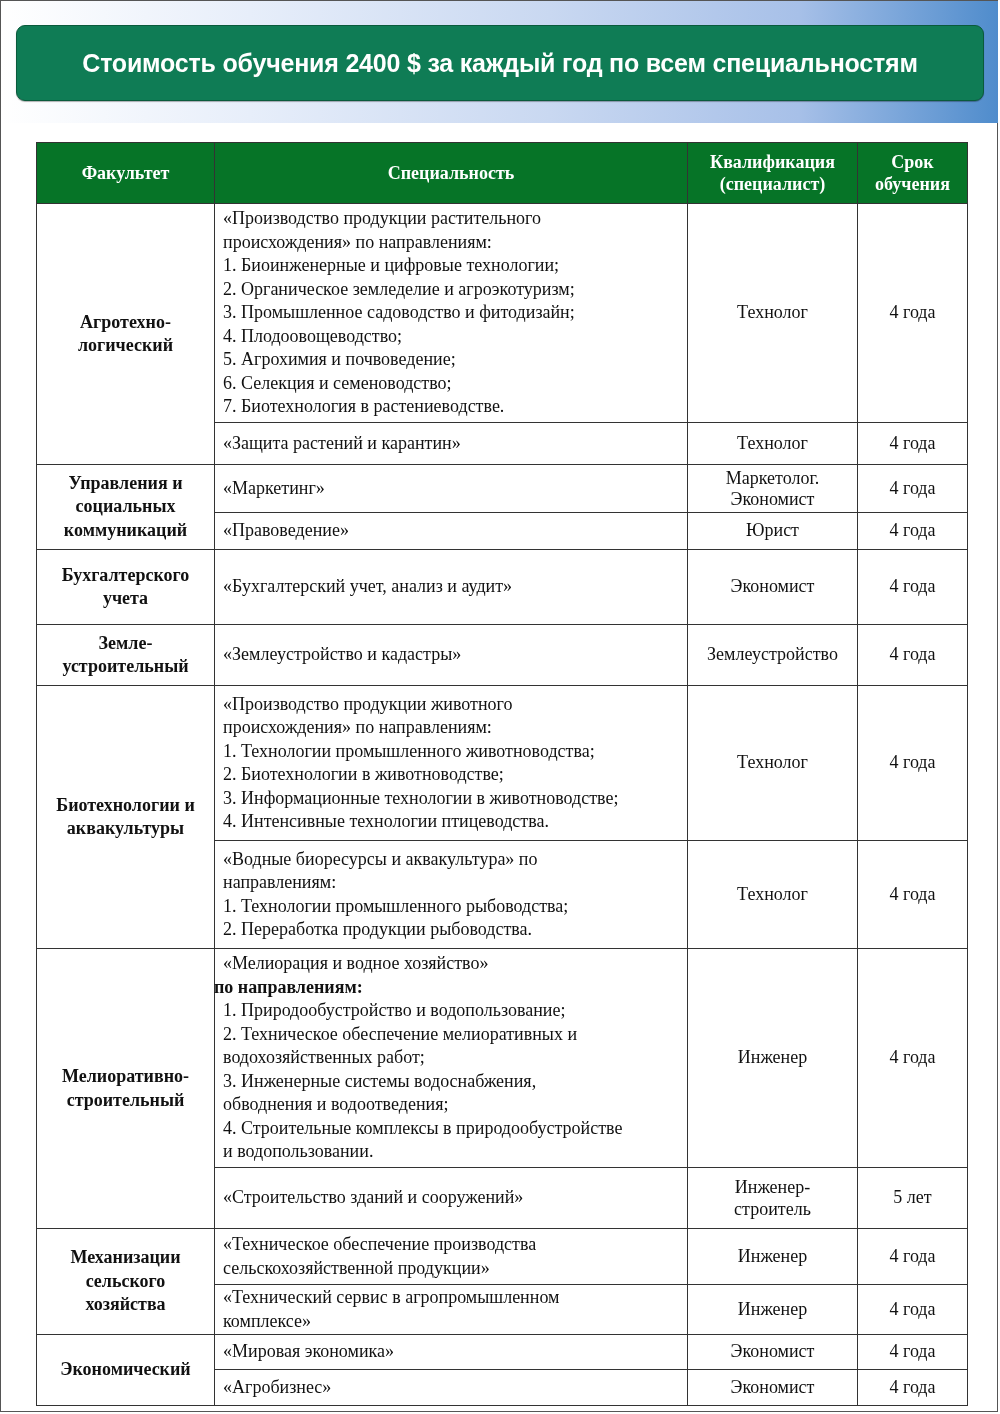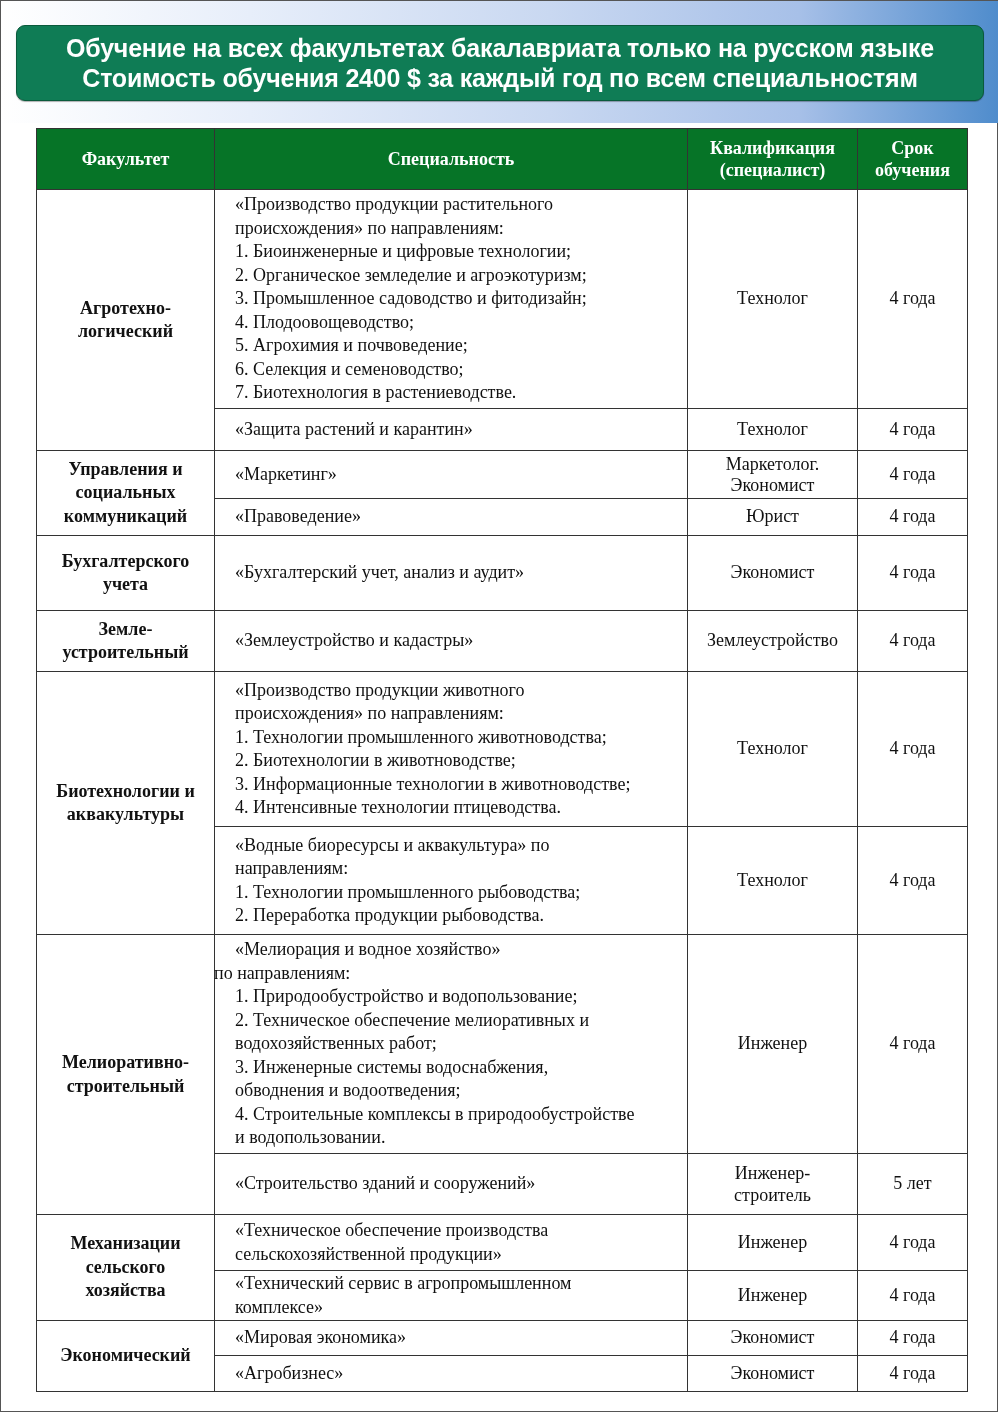--- a/index.html
+++ b/index.html
@@ -23,47 +23,46 @@
     box-sizing: border-box;
     display: flex; flex-direction: column; align-items: center; justify-content: center;
     box-shadow: 0 1px 1px rgba(0,0,0,0.3);
   }
   .banner-line {
     font-family: "Liberation Sans", "DejaVu Sans", sans-serif;
     font-weight: bold; color: #ffffff; font-size: 25px; line-height: 30px;
     white-space: nowrap; letter-spacing: -0.2px;
   }
   table.program-table {
-    position: absolute; left: 36px; top: 128px; width: 931px;
+    position: absolute; left: 36px; top: 142px; width: 931px;
     border-collapse: collapse; table-layout: fixed;
   }
   table.program-table th, table.program-table td {
     border: 1.5px solid #333; padding: 0 8px; vertical-align: middle;
     font-size: 18px; line-height: 23.5px;
   }
   table.program-table th {
     background: #067427; color: #ffffff; font-weight: bold; text-align: center;
     height: 60px; line-height: 22px; padding: 0 4px;
   }
   col.c1 { width: 178px; } col.c2 { width: 473px; } col.c3 { width: 170px; } col.c4 { width: 110px; }
   td.faculty { font-weight: bold; text-align: center; }
   td.qual, td.dur { text-align: center; }
   td.spec { text-align: left; }
-  .spec-line { display: block; white-space: nowrap; margin-left: 12px; }
-  .spec-line.outdent { margin-left: -9px; }
+  .spec-line { display: block; white-space: nowrap; }
+  .spec-line.outdent { margin-left: -9px; font-weight: bold; }
   .qual-line { display: block; text-align: center; }
 </style>
 </head>
 <body>
 
 <div class="page-frame"></div>
 <div class="top-band"></div>
 
 <div class="banner">
-  <div class="banner-line">Обучение на всех факультетах бакалавриата только на русском языке</div>
   <div class="banner-line">Стоимость обучения 2400 $ за каждый год по всем специальностям</div>
 </div>
 
 <table class="program-table">
   <colgroup>
       <col class="c1">
       <col class="c2">
       <col class="c3">
       <col class="c4">
     </colgroup>

